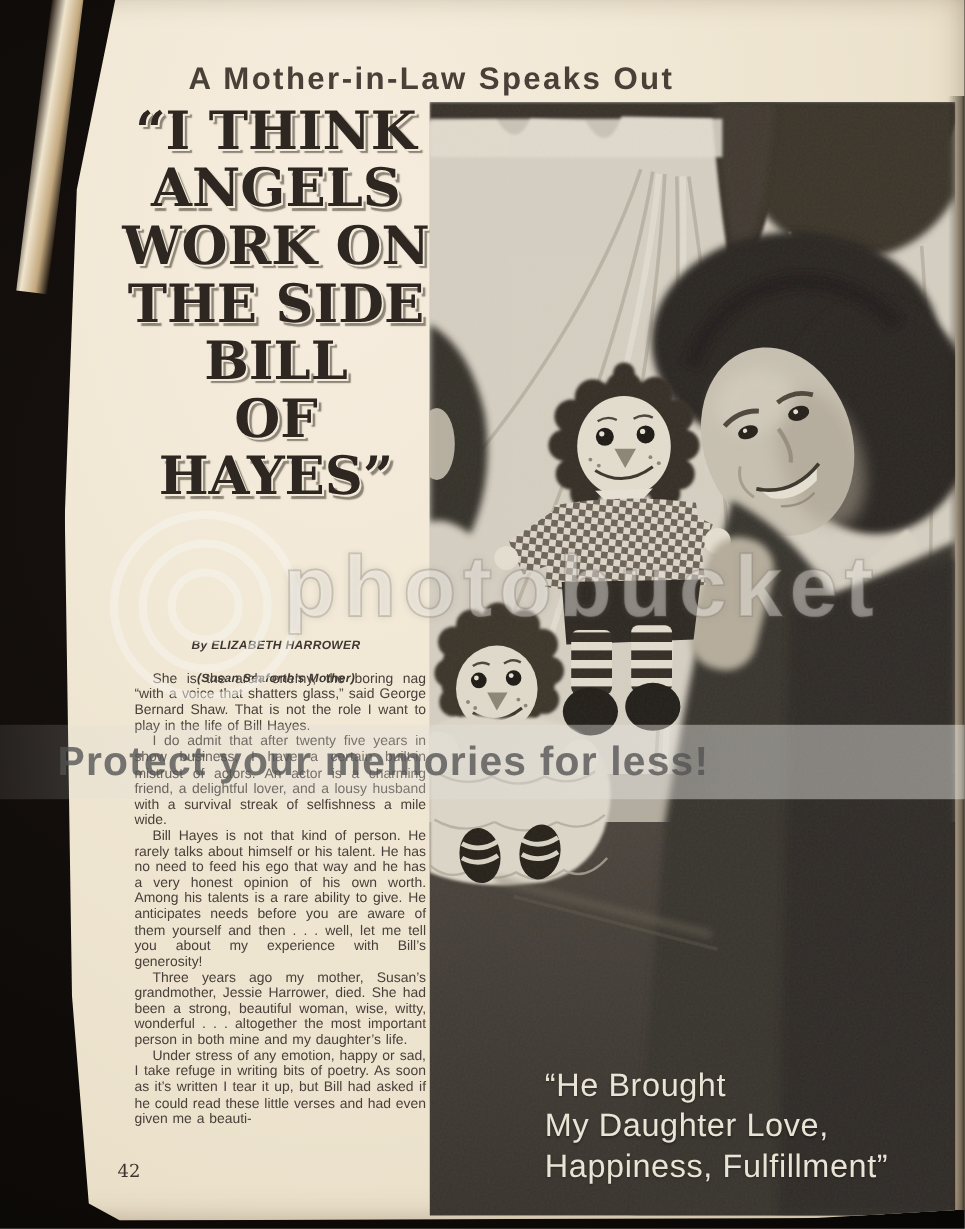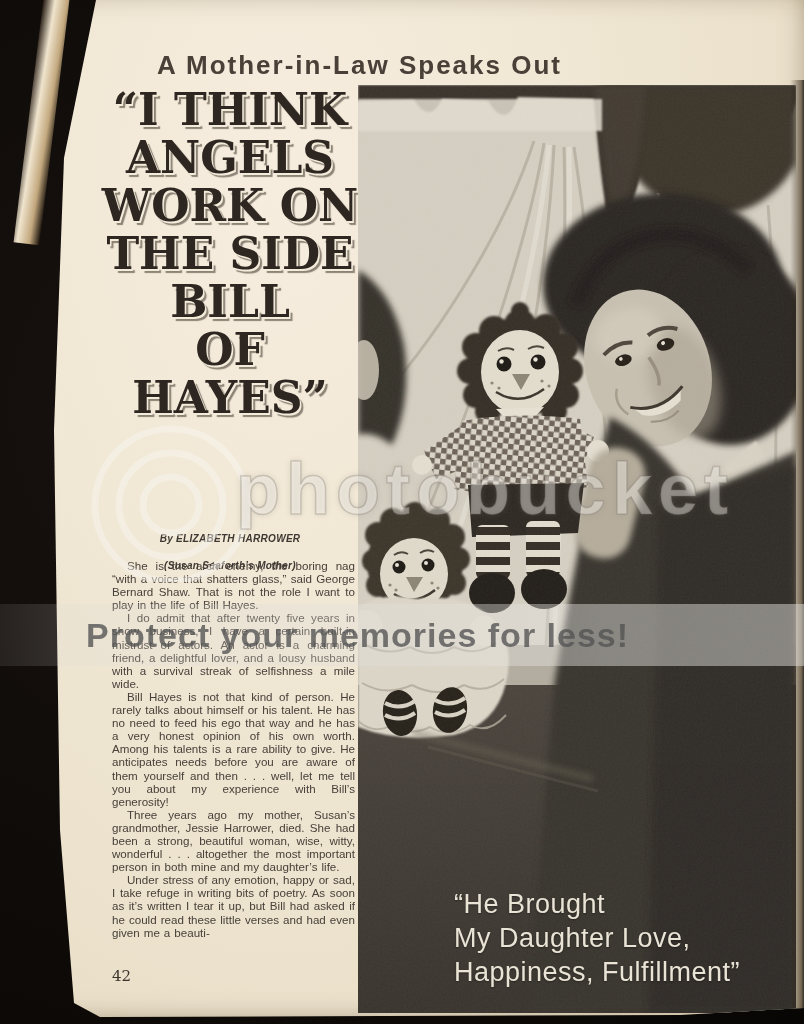--- a/index.html
+++ b/index.html
@@ -34,21 +34,21 @@
     position:absolute;left:92px;top:489px;width:276px;text-align:center;
     font-style:italic;font-weight:700;font-size:10px;line-height:27px;color:#3e3832;letter-spacing:.3px;margin-top:36px;
   }
   .bodycol{
     position:absolute;left:112px;top:559px;width:243px;
     font-size:11.6px;line-height:13.1px;color:#48403a;text-align:justify;word-spacing:.8px;
   }
   .bodycol p{margin:0;text-indent:15px;}
   .bodycol p.first{text-indent:0;}
   .pagenum{
-    position:absolute;left:112px;top:967px;
+    position:absolute;left:98px;top:967px;
     font-family:"DejaVu Serif", serif;font-size:15px;color:#3c342c;
   }
   .photo{
     position:absolute;left:358px;top:85px;width:380px;height:928px;
     box-shadow:inset 0 0 46px rgba(25,20,16,.4);
     background:#c9c3b6;
   }
   .photo svg{position:absolute;inset:0;display:block;}
   .photo-quote{
     position:absolute;left:96px;top:802px;
@@ -57,21 +57,21 @@
   }
   .right-edge{
     position:absolute;left:790px;top:80px;width:14px;height:936px;
     background:linear-gradient(90deg, rgba(45,33,20,0) 0%, rgba(45,33,20,.55) 80%, rgba(20,14,8,.8) 100%);
   }
   .wm-band{
     position:absolute;left:0;top:604px;width:804px;height:62px;z-index:30;
     background:linear-gradient(90deg, rgba(214,212,208,.10) 0%, rgba(220,218,214,.20) 12%, rgba(226,224,220,.34) 45%, rgba(230,228,224,.46) 75%, rgba(230,228,224,.48) 100%);
   }
   .wm-band span{
-    display:block;padding-left:86px;line-height:62px;
+    display:block;padding-left:48px;line-height:62px;
     font-size:34px;font-weight:bold;letter-spacing:1px;
     color:rgba(82,82,82,.78);white-space:nowrap;
   }
   .wm-logo{position:absolute;left:0;top:400px;width:800px;height:180px;z-index:31;pointer-events:none;}
   .wm-rings{position:absolute;left:76px;top:12px;}
   .wm-text{
     position:absolute;left:236px;top:48px;
     font-size:72px;font-weight:700;letter-spacing:6px;
     color:rgba(252,250,245,.40);
     -webkit-text-stroke:1.5px rgba(110,105,95,.28);

